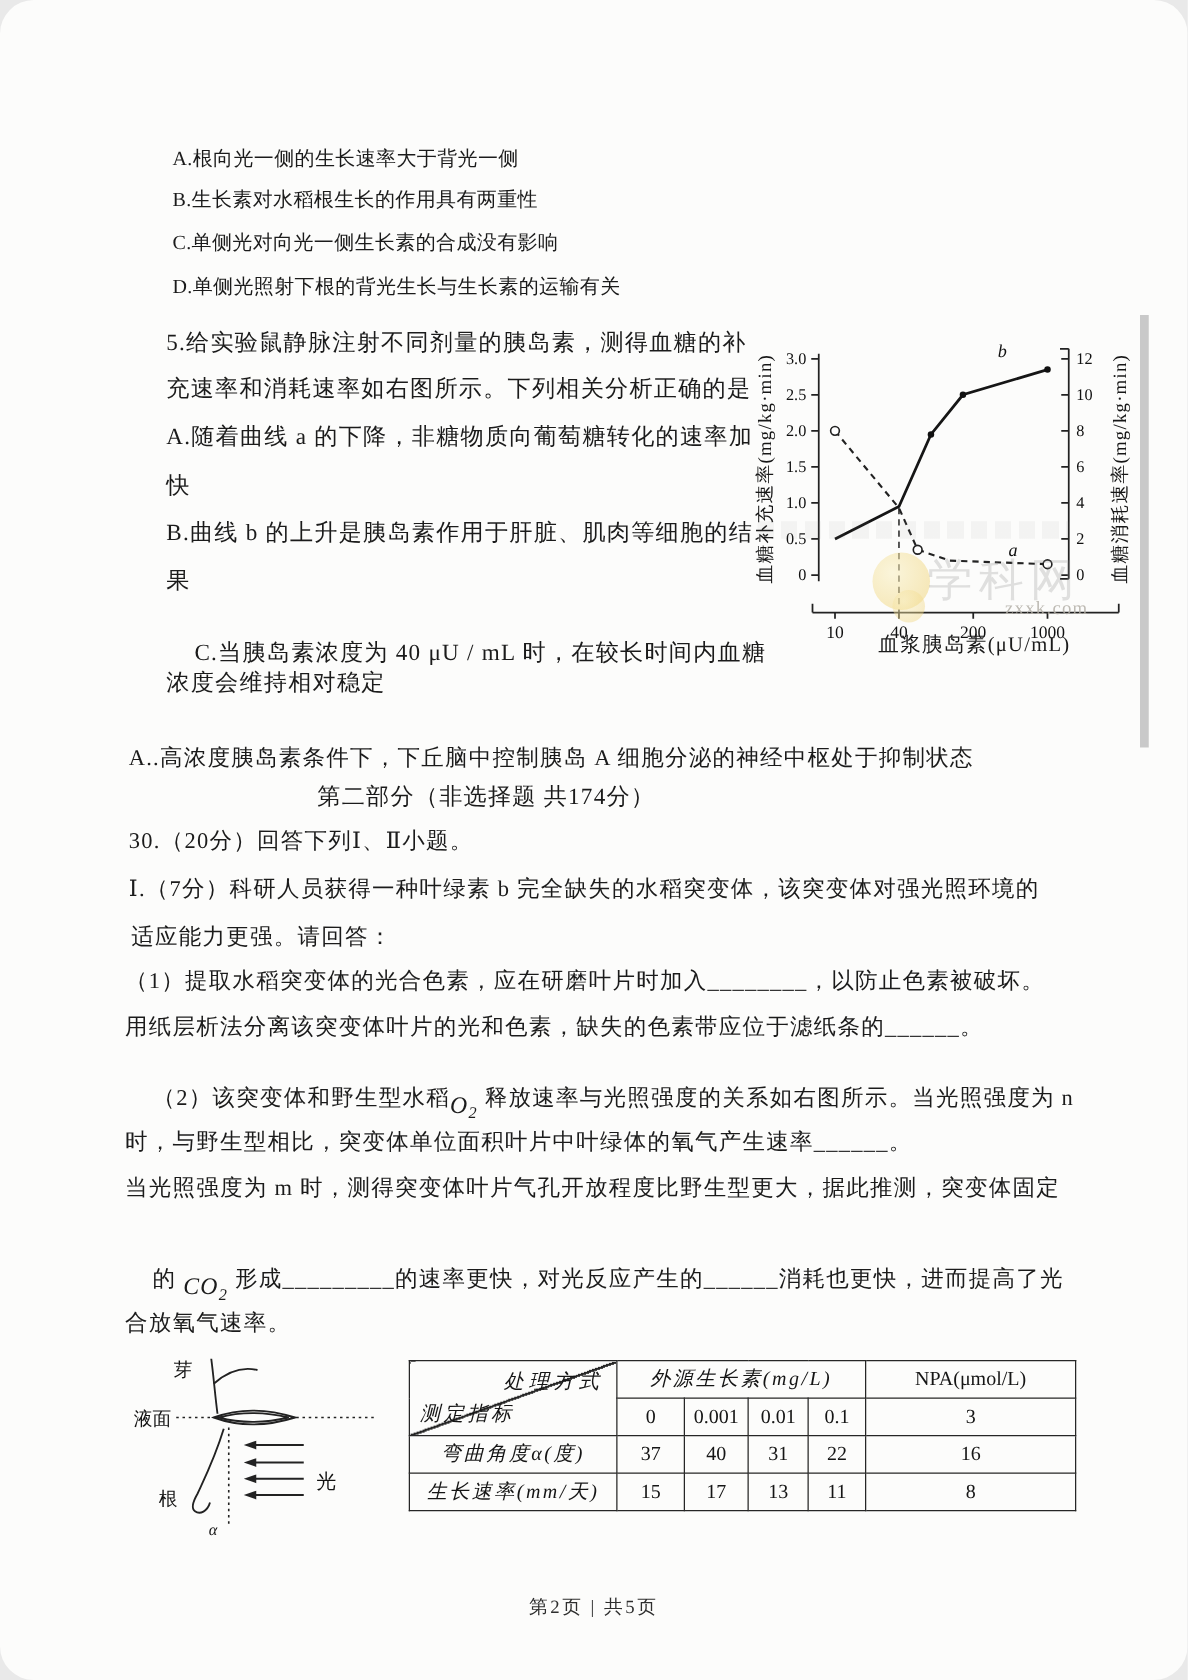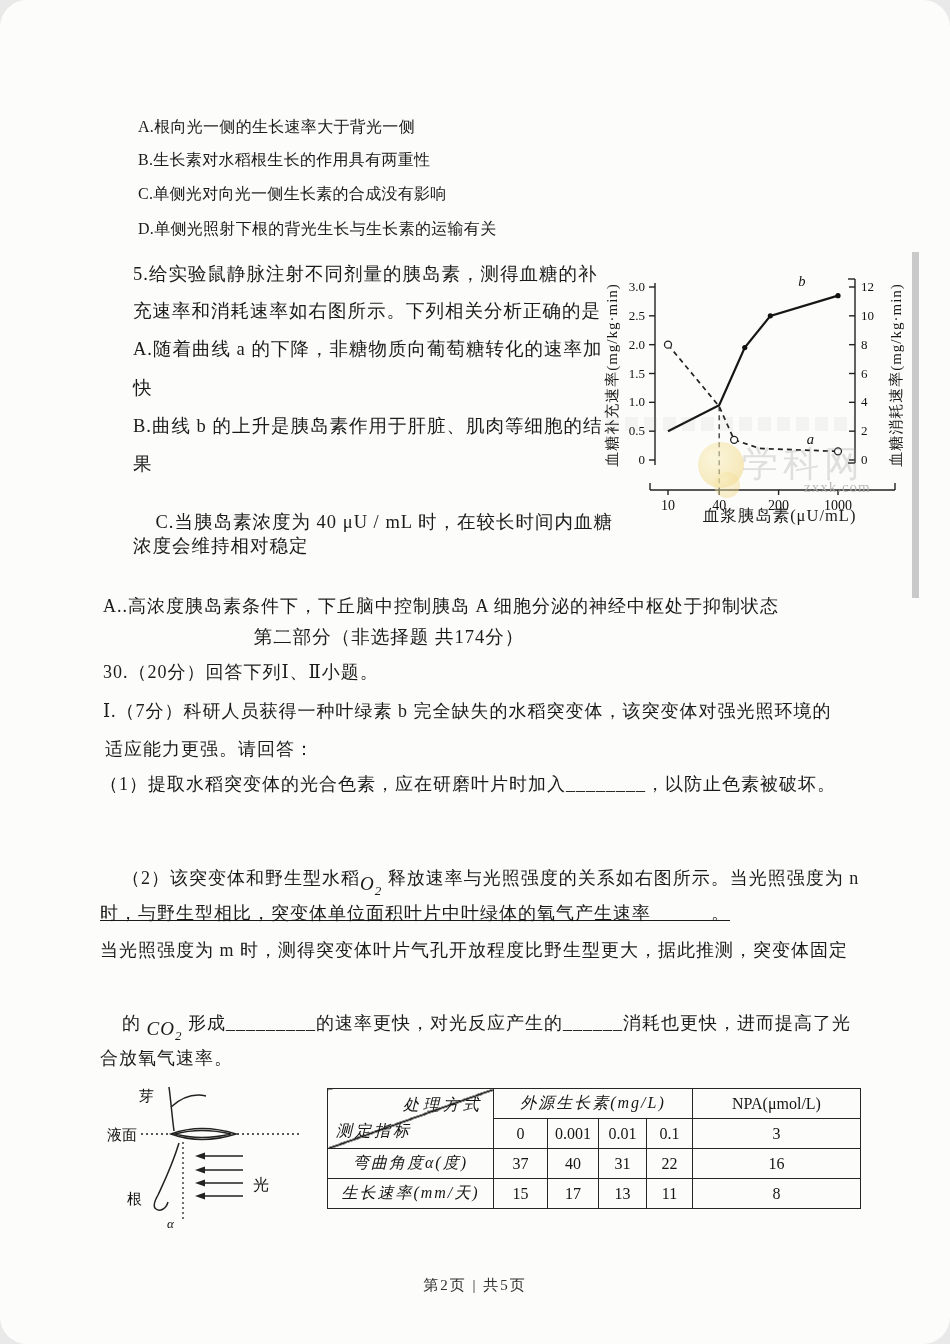--- a/index.html
+++ b/index.html
@@ -141,25 +141,26 @@
   <div class="wm-site" style="left:804px;top:479px;">zxxk.com</div>
   <div class="scan-strip"></div>
 
   <div class="line b18" style="left:103px;top:594px;">A..高浓度胰岛素条件下，下丘脑中控制胰岛 A 细胞分泌的神经中枢处于抑制状态</div>
   <div class="line b18 centered" style="top:624px;font-size:18.5px;">第二部分（非选择题 共174分）</div>
   <div class="line b18" style="left:103px;top:660px;">30.（20分）回答下列Ⅰ、Ⅱ小题。</div>
 
   <div class="line b18" style="left:103px;top:699px;">Ⅰ.（7分）科研人员获得一种叶绿素 b 完全缺失的水稻突变体，该突变体对强光照环境的</div>
   <div class="line b18" style="left:105px;top:737px;">适应能力更强。请回答：</div>
   <div class="line b18" style="left:100px;top:772px;">（1）提取水稻突变体的光合色素，应在研磨叶片时加入________，以防止色素被破坏。</div>
+  <div class="line b18" style="left:100px;top:809px;">用纸层析法分离该突变体叶片的光和色素，缺失的色素带应位于滤纸条的______。</div>
 
   <div class="line b18" style="left:100px;top:845px;">
     <span>（2）该突变体和野生型水稻</span><span class="fml"><span>O</span><sub>2</sub></span><span> 释放速率与光照强度的关系如右图所示。当光照强度为 n</span>
   </div>
-  <div class="line b18" style="left:100px;top:901px;text-decoration:underline;">时，与野生型相比，突变体单位面积叶片中叶绿体的氧气产生速率______。</div>
+  <div class="line b18" style="left:100px;top:901px;">时，与野生型相比，突变体单位面积叶片中叶绿体的氧气产生速率______。</div>
   <div class="line b18" style="left:100px;top:938px;">当光照强度为 m 时，测得突变体叶片气孔开放程度比野生型更大，据此推测，突变体固定</div>
   <div class="line b18" style="left:100px;top:990px;">
     <span>的 </span><span class="fml"><span>CO</span><sub>2</sub></span><span> 形成_________的速率更快，对光反应产生的______消耗也更快，进而提高了光</span>
   </div>
   <div class="line b18" style="left:100px;top:1046px;">合放氧气速率。</div>
 
   <div class="diag-wrap">
     <svg width="230" height="150" viewBox="0 0 230 150">
 
       <path class="dg" d="M 79,49 C 77,34 76,20 74,5"></path>

